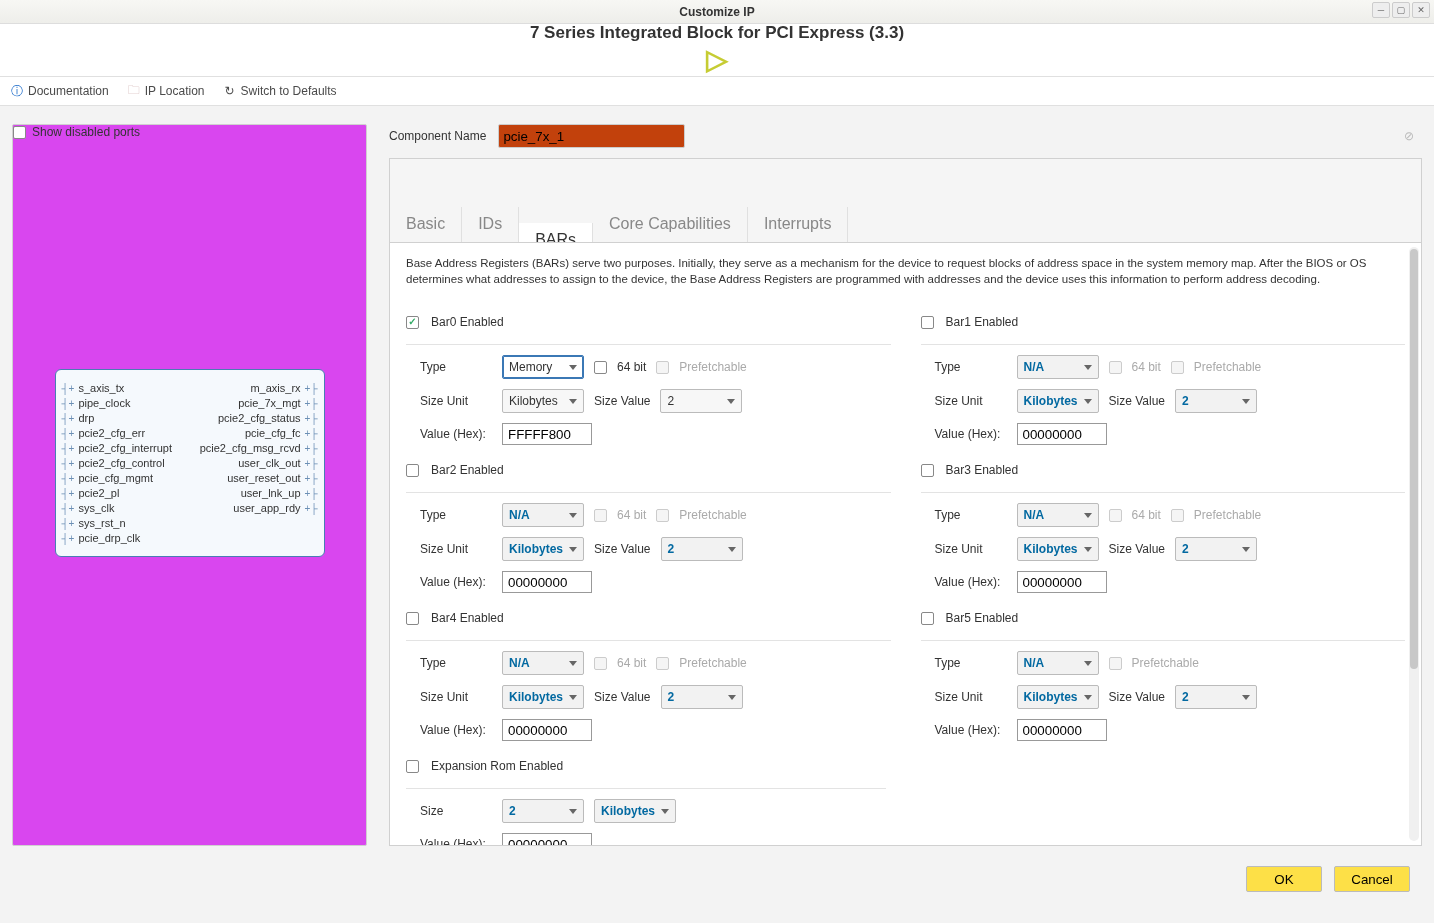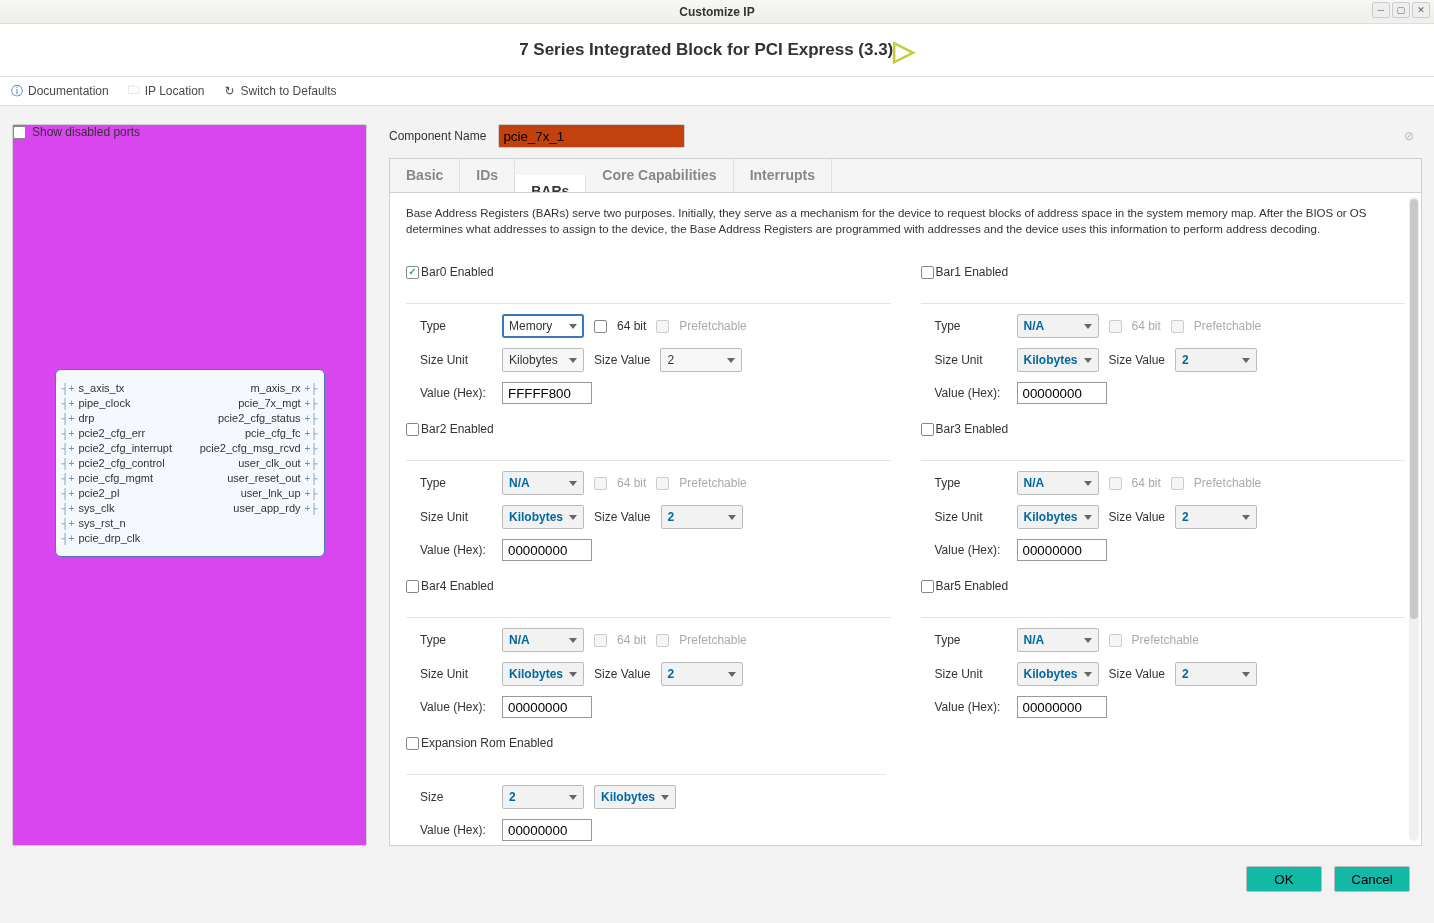--- a/index.html
+++ b/index.html
@@ -1,63 +1,63 @@
 <!DOCTYPE html>
 <html><head>
 <meta charset="utf-8">
 <style>
 * { box-sizing: border-box; margin: 0; padding: 0; }
 body { font-family: "Segoe UI", Tahoma, Arial, sans-serif; font-size: 12px; color: #333; background: #f3f3f3; width: 1434px; height: 923px; overflow: hidden; }
 .titlebar { height: 24px; background: linear-gradient(#f7f7f4,#eeeeea); display: flex; align-items: center; justify-content: center; position: relative; border-bottom: 1px solid #ddd; }
 .titlebar .title { font-weight: bold; font-size: 12px; }
 .win-controls { position: absolute; right: 4px; top: 2px; display: flex; gap: 2px; }
 .win-btn { width: 18px; height: 16px; background: #eee; border: 1px solid #ccc; border-radius: 2px; font-size: 9px; line-height: 14px; text-align: center; color: #666; }
-.header { height: 52px; background: #fff; display: flex; align-items: center; justify-content: center; padding: 0 14px; }
+.header { height: 52px; background: #fff; display: flex; align-items: center; justify-content: flex-end; padding: 0 14px; flex-direction: column; }
 .header h1 { font-size: 17px; font-weight: bold; color: #333; }
 .logo { font-size: 28px; color: #c6cc33; font-weight: bold; transform: rotate(0deg); }
 .toolbar { height: 30px; background: #fff; display: flex; align-items: center; padding: 0 10px; gap: 18px; border-top: 1px solid #e0e0e0; border-bottom: 1px solid #e0e0e0; color: #4a4a4a; }
 .toolbar-item { display: flex; align-items: center; gap: 4px; cursor: pointer; }
 .toolbar-item .ico { width: 14px; height: 14px; display: inline-flex; align-items: center; justify-content: center; }
 .main { display: flex; padding: 18px 12px 10px 12px; gap: 22px; height: 750px; }
 .left-panel { width: 355px; background: #d946ef; border: 1px solid #d0d0d0; border-radius: 2px; display: flex; flex-direction: column; }
 .chk-row { display: flex; align-items: center; gap: 6px; }
 .block-diagram { margin-top: 230px; align-self: center; }
 .bd-box { border: 1px solid #4a7db3; border-radius: 6px; background: #f5f9fd; width: 270px; padding: 12px 6px; font-size: 11px; position: relative;}
 .bd-inner { display: flex; justify-content: space-between; }
 .bd-col { display: flex; flex-direction: column; gap: 3px; }
 .bd-col.right { text-align: right; }
 .bd-port { display: flex; align-items: center; gap: 4px; white-space: nowrap;}
 .bd-port.r { justify-content: flex-end; }
 .pin { color: #6b8fb5; font-size: 10px; }
 .right-panel { flex: 1; display: flex; flex-direction: column; }
 .comp-row { display: flex; align-items: center; gap: 12px; margin-bottom: 10px; }
 .comp-row input { flex: 1; height: 24px; border: 1px solid #ccc; padding: 0 4px; border-radius: 2px; background:#c2410c;}
 .tabs { display: flex; background: #f5f5f5; border: 1px solid #d0d0d0; border-bottom: none; }
-.tab { padding: 8px 16px; color: #888; cursor: pointer; border-right: 1px solid #e0e0e0; font-weight: 700; font-size: 14px;}
+.tab { padding: 8px 16px; color: #888; cursor: pointer; border-right: 1px solid #e0e0e0; font-weight: 400; font-size: 16px; margin-top: 48px;}
 .tab.active { background: #fff; color: #333; border-bottom: 1px solid #fff; position: relative; top: 16px;}
 .tab-content { flex: 1; background: #fff; border: 1px solid #d0d0d0; padding: 12px 16px; overflow-y: auto; position: relative;}
 .desc { color: #333; line-height: 1.4; margin-bottom: 28px; font-size: 11.5px;}
 .bars-grid { display: flex; gap: 30px; }
 .bars-col { flex: 1; display: flex; flex-direction: column; gap: 18px; }
 .bar-section { }
-.bar-hdr { display: flex; align-items: center; gap: 2px; font-weight: 500; padding-bottom: 24px; border-bottom: 1px solid #e3e3e3; margin-bottom: 10px;}
+.bar-hdr { display: flex; align-items: center; gap: 12px; font-weight: 500; padding-bottom: 15px; border-bottom: 1px solid #e3e3e3; margin-bottom: 10px;}
 .bar-body { padding-left: 14px; display: flex; flex-direction: column; gap: 10px; }
 .field-row { display: flex; align-items: center; gap: 10px; }
 .field-label { width: 72px; color: #333;}
 .sel { height: 24px; border: 1px solid #bbb; background: #f7f7f7; padding: 0 20px 0 6px; border-radius: 2px; min-width: 82px; position: relative; display:inline-flex; align-items:center; cursor: pointer;}
 .sel.active { border-color: #3b78b5; box-shadow: 0 0 0 1px #3b78b5 inset; background: #fff;}
 .sel.dis { color: #0369a1; background:#f2f2f2;font-weight:bold;}
 .sel::after { content: ""; position: absolute; right: 6px; top: 9px; border-left: 4px solid transparent; border-right: 4px solid transparent; border-top: 5px solid #666;}
 .txt-in { height: 22px; border: 1px solid #999; padding: 0 5px; width: 90px; background:#fff;}
 .chk { width: 13px; height: 13px; border: 1px solid #888; border-radius: 2px; display: inline-flex; align-items:center; justify-content:center; background:#fff; cursor:pointer;}
 .chk.checked::after { content:"✓"; font-size:10px; color:#3a6; font-weight:bold; line-height:1;}
 .chk.dis { border-color: #ccc; background:#f5f5f5; cursor:default;}
 .lbl-dis { color: #aaa; }
 .footer { height: 46px; display: flex; align-items: center; justify-content: flex-end; gap: 12px; padding: 0 24px; }
-.btn { min-width: 76px; height: 26px; background: #14b8a6; border: 1px solid #bbb; border-radius: 2px; cursor: pointer; }
+.btn { min-width: 76px; height: 26px; background: #fde047; border: 1px solid #bbb; border-radius: 2px; cursor: pointer; }
 .scrollbar-fake { position:absolute; right:2px; top:4px; bottom:4px; width:10px; background:#f0f0f0; border-radius:5px;}
 .scroll-thumb{ position:absolute; left:1px; right:1px; top:2px; height:420px; background:#c8c8c8; border-radius:5px;}
 .clear-x { position:absolute; right:8px; top:50%; transform:translateY(-50%); color:#bbb; font-size:12px; cursor:pointer;}
 .comp-wrap{ position:relative; flex:1;}
 </style>
 </head>
 <body>
 
 <div class="titlebar">
   <span class="title">Customize IP</span>

